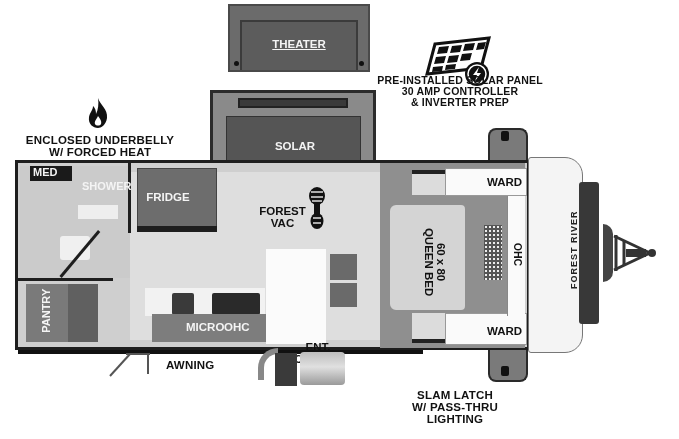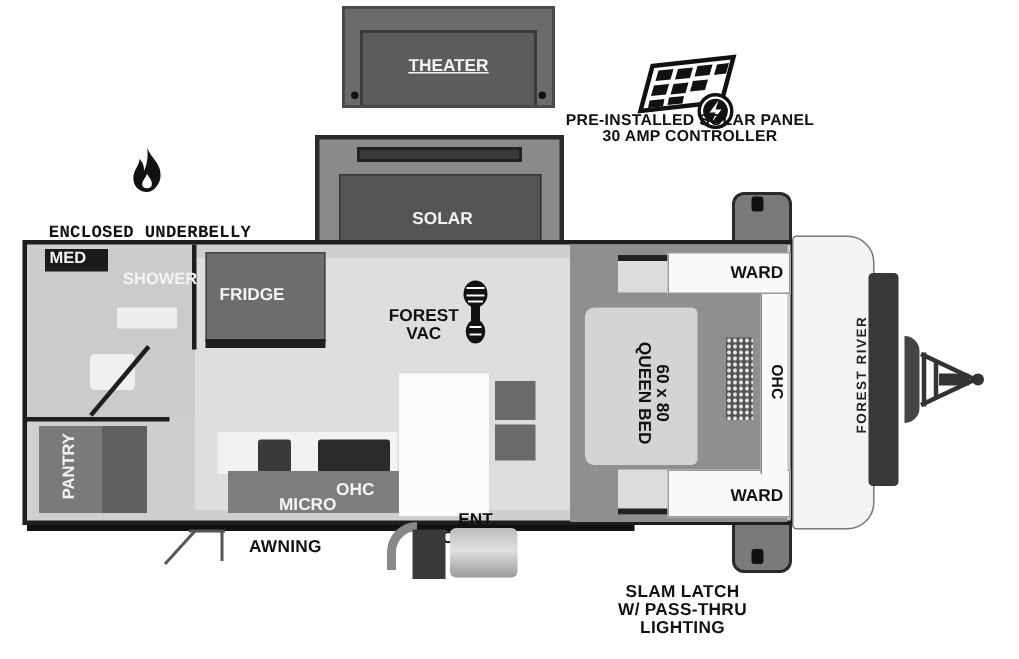--- a/index.html
+++ b/index.html
@@ -113,28 +113,30 @@
     <polygon points="8,31 18,30 17,35 7,36"></polygon>
       <polygon points="21,29 31,28 30,33 20,34"></polygon>
   </g>
   <circle cx="52" cy="38" r="12" fill="#111"></circle>
   <circle cx="52" cy="38" r="9" fill="none" stroke="#fff" stroke-width="1.5"></circle>
   <polygon points="54,31 48,39 52,39 50,45 56,37 52,37" fill="#fff"></polygon>
 </svg>
 <div class="lbl callout" style="left:375px;top:75px;width:170px;font-size:10.5px;">
   <div>PRE-INSTALLED SOLAR PANEL</div>
   <div>30 AMP CONTROLLER</div>
+  <div>&amp; INVERTER PREP</div>
 </div>
 
 <svg id="flame" class="abs" viewBox="0 0 24 32">
   <path d="M12 1 C14 8 22 12 21 21 C20 28 15 31 12 31 C7 31 2 27 3 20 C4 15 7 13 7 9 C10 12 10 15 10 17 C12 13 13 7 12 1 Z" fill="#111"></path>
   <path d="M12 19 C14 22 16 24 15 27 C14 29 10 29 9 27 C8 24 11 22 12 19 Z" fill="#fff"></path>
 </svg>
-<div class="lbl callout" style="left:15px;top:150px;width:170px;font-size:11.5px;font-family:Liberation Mono, monospace;">
+<div class="lbl callout" style="left:15px;top:134px;width:170px;font-size:11.5px;">
   <div>ENCLOSED UNDERBELLY</div>
+  <div>W/ FORCED HEAT</div>
 </div>
 
 <div id="cargo-top" class="abs"></div>
 <div id="cargo-top-latch" class="abs"></div>
 <div id="cargo-bot" class="abs"></div>
 <div id="cargo-bot-latch" class="abs"></div>
 
 <div id="slideout" class="abs"></div>
 <div id="sofa-vent" class="abs"></div>
 <div id="sofa" class="abs"></div>
@@ -160,21 +162,21 @@
 <div class="lbl light-text room-lbl" style="left:140px;top:191px;width:56px;text-align:center;">FRIDGE</div>
 
 <div id="pantry" class="abs"></div>
 <div id="pantry-side" class="abs"></div>
 <div class="lbl light-text" style="left:20px;top:305px;width:54px;font-size:11px;transform:rotate(-90deg);">PANTRY</div>
 
 <div id="counter" class="abs"></div>
 <div id="stove" class="abs"></div>
 <div id="sink" class="abs"></div>
 <div id="ohc-bar" class="abs"></div>
-<div class="lbl light-text room-lbl" style="left:158px;top:331px;padding-left:28px;">MICRO</div>
+<div class="lbl light-text room-lbl" style="left:158px;top:321px;padding-left:28px;">MICRO</div>
 <div class="lbl light-text room-lbl" style="left:224px;top:321px;">OHC</div>
 
 <div id="ent" class="abs"></div>
 <div id="stool1" class="abs"></div>
 <div id="stool2" class="abs"></div>
 <div class="lbl dark-text room-lbl" style="left:290px;top:317px;width:56px;margin-top:24px;">
   <div>ENT.</div>
   <div>CENTER</div>
 </div>
 

